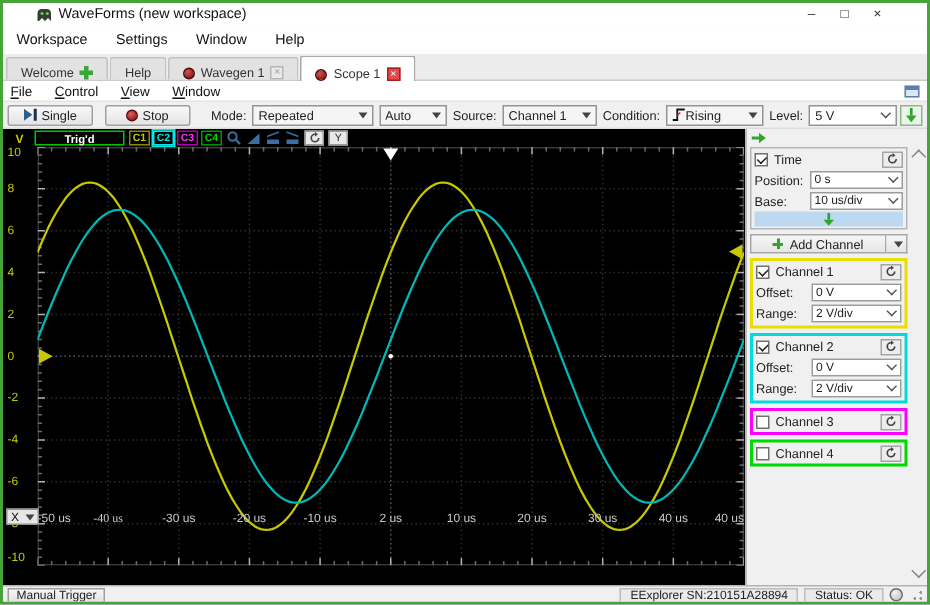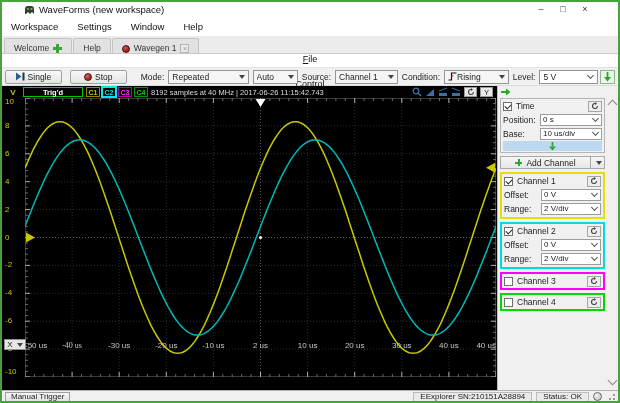--- a/index.html
+++ b/index.html
@@ -16,21 +16,21 @@
   .tabbar{height:18px;background:#ececec;border-bottom:1px solid #c9c9c9;display:flex;align-items:flex-end;padding-left:2px;}
   .tab{height:15px;display:flex;align-items:flex-end;gap:4px;padding:0 9px;font-size:8.5px;color:#333;background:#e2e2e2;border:1px solid #c2c2c2;border-bottom:none;border-radius:2px 2px 0 0;margin-right:1px;}
   .tab.active{height:17px;background:#fff;margin-bottom:-1px;border-color:#a8a8a8;}
   .led{width:8px;height:8px;border-radius:50%;background:radial-gradient(circle at 35% 30%,#d9534f,#6e0e0e);border:1px solid #4d0a0a;}
   .plus-icon{position:relative;width:9px;height:9px;}
   .plus-icon::before{content:"";position:absolute;left:0;top:3px;width:9px;height:3px;background:#3aa53a;}
   .plus-icon::after{content:"";position:absolute;left:3px;top:0;width:3px;height:9px;background:#3aa53a;}
   .close-red{width:9px;height:9px;background:#e14b4b;border:1px solid #a32222;color:#fff;font-size:7px;line-height:7px;text-align:center;}
   .close-dim{width:9px;height:9px;background:#e9e9e9;border:1px solid #b5b5b5;color:#9a9a9a;font-size:7px;line-height:7px;text-align:center;}
   
-  .scopemenu{height:14px;background:#fff;display:flex;align-items:center;gap:15px;padding:0 5px;font-size:9px;color:#111;border-bottom:1px solid #e3e3e3;flex-direction:column;}
+  .scopemenu{height:14px;background:#fff;display:flex;align-items:center;gap:15px;padding:0 5px;font-size:9px;color:#111;border-bottom:1px solid #e3e3e3;}
   .float-icon{margin-left:auto;width:10px;height:8px;border:1px solid #5a7fae;background:#d9e7f5;border-top:3px solid #5a7fae;}
   
   .toolbar{height:18px;display:flex;align-items:center;padding:0 3px;font-size:8.5px;color:#222;background:#f0f0f0;border-bottom:1px solid #dcdcdc;}
   .tb-btn{height:14px;display:flex;align-items:center;justify-content:center;gap:3px;border:1px solid #a0a0a0;border-radius:2px;background:linear-gradient(#f8f8f8,#e4e4e4);padding:0 2px;}
   .combo{height:14px;display:flex;align-items:center;border:1px solid #949494;background:#f5f5f5;padding:0 3px;}
   .combo .txt{flex:1;white-space:nowrap;overflow:hidden;}
   .dd-arrow{width:0;height:0;border-top:4px solid #444;border-left:3px solid transparent;border-right:3px solid transparent;margin-left:2px;}
   .chev{width:5px;height:5px;border-right:1.4px solid #555;border-bottom:1.4px solid #555;transform:rotate(45deg);margin:-2px 1px 0 2px;flex:none;}
   .lbl{white-space:nowrap;}
   .gap4{width:4px;flex:none;}.gap8{width:8px;flex:none;}.gap14{width:14px;flex:none;}
@@ -122,20 +122,25 @@
         <span class="plus-icon"></span>
       </div>
       <div class="tab">
         <span>Help</span>
       </div>
       <div class="tab">
         <span class="led"></span>
         <span>Wavegen 1</span>
         <span class="close-dim">×</span>
       </div>
+      <div class="tab active">
+        <span class="led"></span>
+        <span>Scope 1</span>
+        <span class="close-red">×</span>
+      </div>
     </div>
 
   <div class="scopemenu" id="scopemenu">
       <span><u>F</u>ile</span>
       <span><u>C</u>ontrol</span>
       <span><u>V</u>iew</span>
       <span><u>W</u>indow</span>
       <span class="float-icon"></span>
     </div>
 
@@ -201,21 +206,20 @@
     <div class="scope">
       <div class="scope-header">
         <span class="axis-v">V</span>
         <span class="trig-box">Trig'd</span>
         <span id="chbtns" style="display:flex;gap:2px;">
             <span class="ch-btn ch1">C1</span>
             <span class="ch-btn ch2 sel">C2</span>
             <span class="ch-btn ch3">C3</span>
             <span class="ch-btn ch4">C4</span>
           </span>
-        <span class="hdr-status">8192 samples at 40 MHz | 2017-06-26 11:15:42.743</span>
         <span class="hdr-icons">
           <svg width="10" height="10" viewBox="0 0 10 10">
               <circle cx="4" cy="4" r="2.8" stroke="#3a6ea5" fill="none" stroke-width="1.3"></circle>
               <line x1="6.2" y1="6.2" x2="9" y2="9" stroke="#3a6ea5" stroke-width="1.5"></line>
             </svg>
           <svg width="10" height="10" viewBox="0 0 10 10">
               <polygon points="1,9 9,9 9,2" fill="#3a6ea5"></polygon>
             </svg>
           <svg width="10" height="10" viewBox="0 0 10 10">
               <rect x="1" y="6" width="8" height="3" fill="#3a6ea5"></rect>

